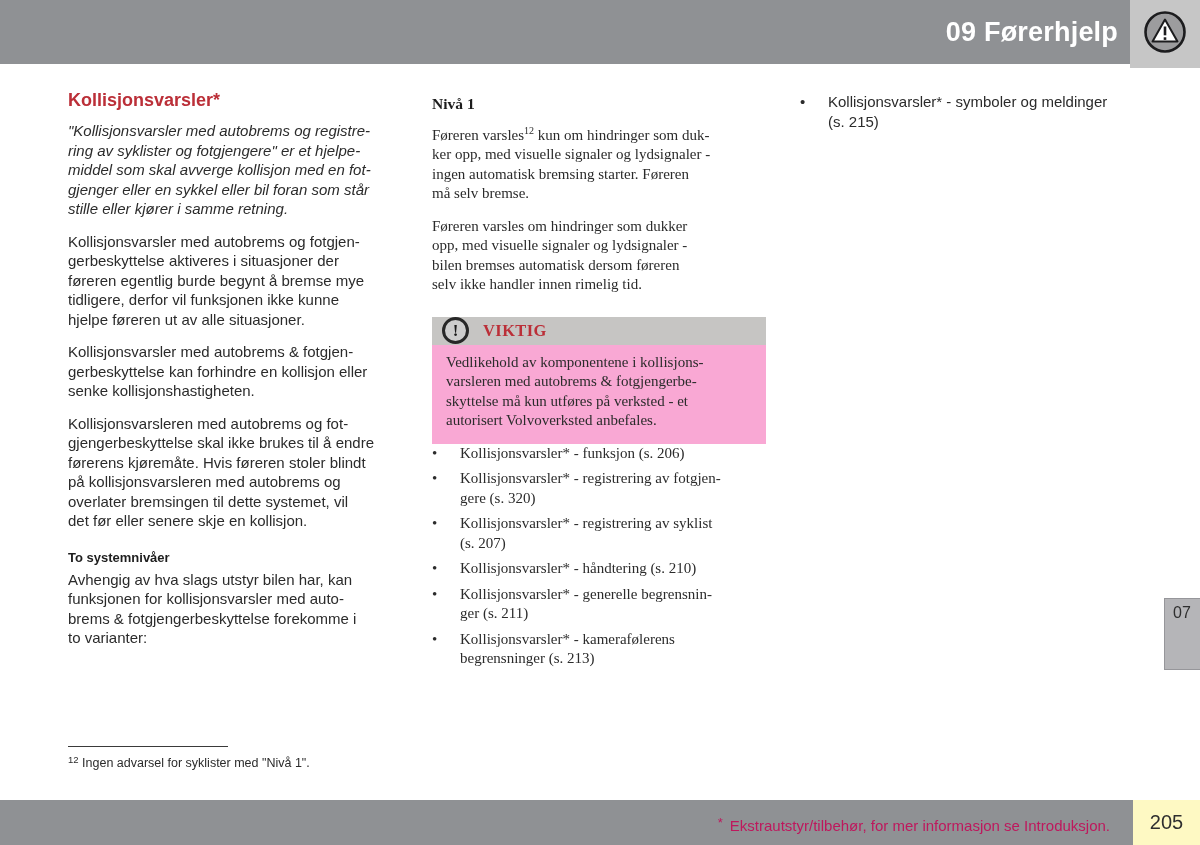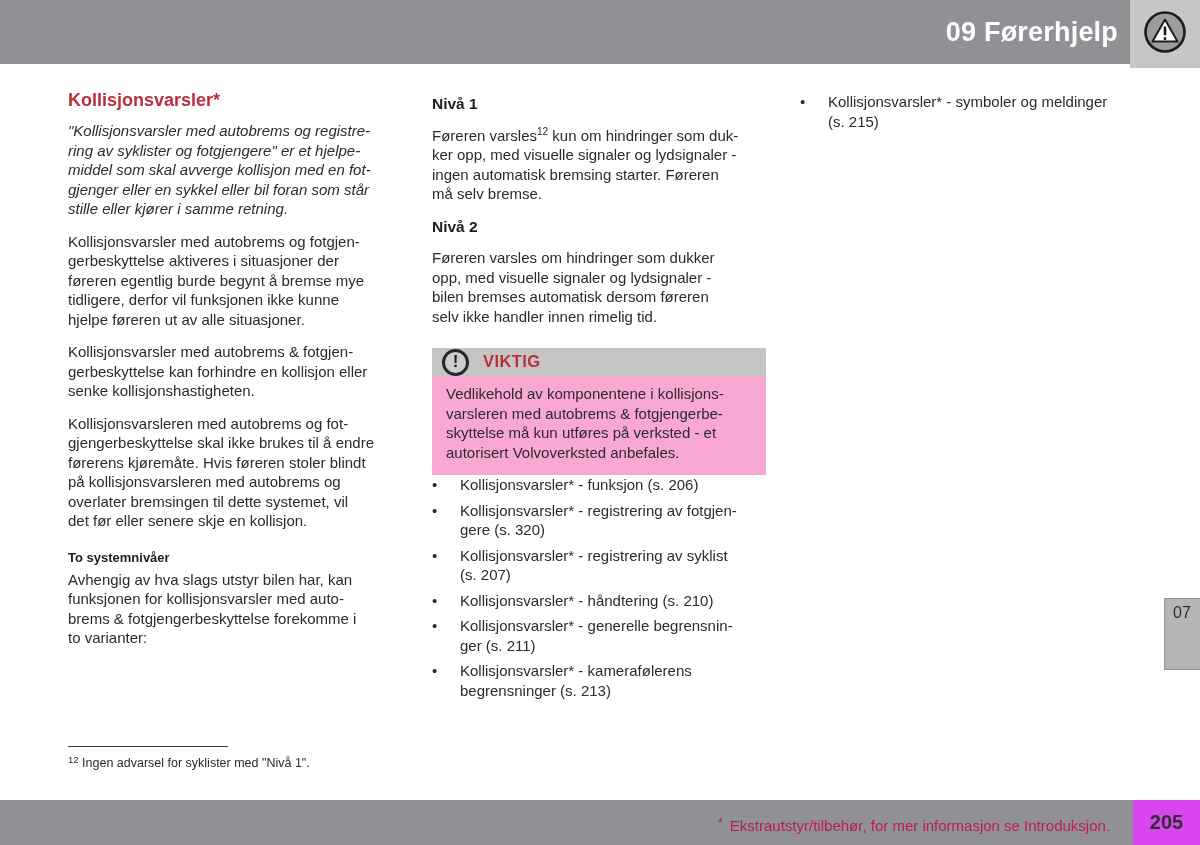--- a/index.html
+++ b/index.html
@@ -29,21 +29,21 @@
     position: absolute; top: 0; right: 0;
     width: 70px; height: 68px;
     background: #c6c6c6;
     display: flex; align-items: center; justify-content: center;
   }
 
   
   .ml { white-space: pre; }
   .col { position: absolute; top: 90px; font-size: 15px; line-height: 19.5px; }
   .col-1 { left: 68px;  width: 350px; }
-  .col-2 { left: 432px; width: 336px; }
+  .col-2 { left: 432px; width: 336px; font-family: Liberation Serif, serif; }
   .col-3 { left: 800px; width: 344px; }
 
   .red-heading {
     margin: 0 0 11px 0;
     color: #bb2f38;
     font-size: 18px; font-weight: bold;
     line-height: 20px;
   }
   .para { margin: 0 0 13px 0; }
   .para.italic { font-style: italic; }
@@ -119,23 +119,23 @@
   }
   .footer-note {
     position: absolute; bottom: 0; right: 90px;
     height: 45px; line-height: 45px;
     color: #be185d; font-size: 15px;
   }
   .footer-note sup { font-size: 13px; vertical-align: 4px; margin-right: 3px; }
   .page-number-box {
     position: absolute; bottom: 0; right: 0;
     width: 67px; height: 45px;
-    background: #d946ef;
+    background: #fef9c3;
     display: flex; align-items: center; justify-content: center;
-    font-size: 20px; color: #2f2f2f; font-weight: bold;
+    font-size: 20px; color: #2f2f2f;
   }
 
   
   .side-tab {
     position: absolute; left: 1164px; top: 598px;
     width: 36px; height: 72px;
     background: #b5b5b8;
     border: 1px solid #96969a; border-right: none;
     box-sizing: border-box;
     padding: 5px 0 0 8px;
@@ -187,21 +187,20 @@
 brems &amp; fotgjengerbeskyttelse forekomme i
 to varianter:</p>
   </div>
 
   <div class="col col-2">
     <h3 class="level-heading">Nivå 1</h3>
     <p class="para ml"><span>Føreren varsles</span><sup class="fn-ref">12</sup><span class="ml"> kun om hindringer som duk-
 ker opp, med visuelle signaler og lydsignaler -
 ingen automatisk bremsing starter. Føreren
 må selv bremse.</span></p>
-    <h3 class="level-heading second">Nivå 2</h3>
     <p class="para ml">Føreren varsles om hindringer som dukker
 opp, med visuelle signaler og lydsignaler -
 bilen bremses automatisk dersom føreren
 selv ikke handler innen rimelig tid.</p>
 
     <div class="viktig-box">
       <div class="viktig-head">
         <span class="viktig-icon">!</span>
         <span class="viktig-label">VIKTIG</span>
       </div>

